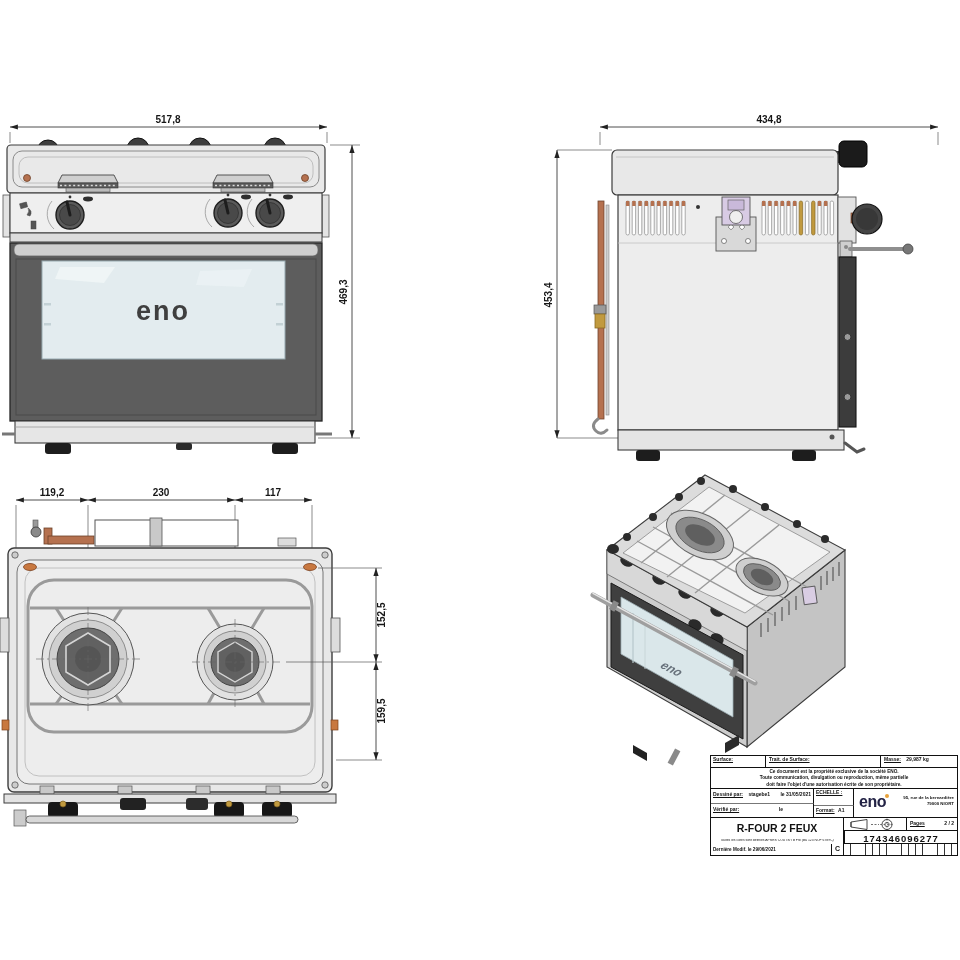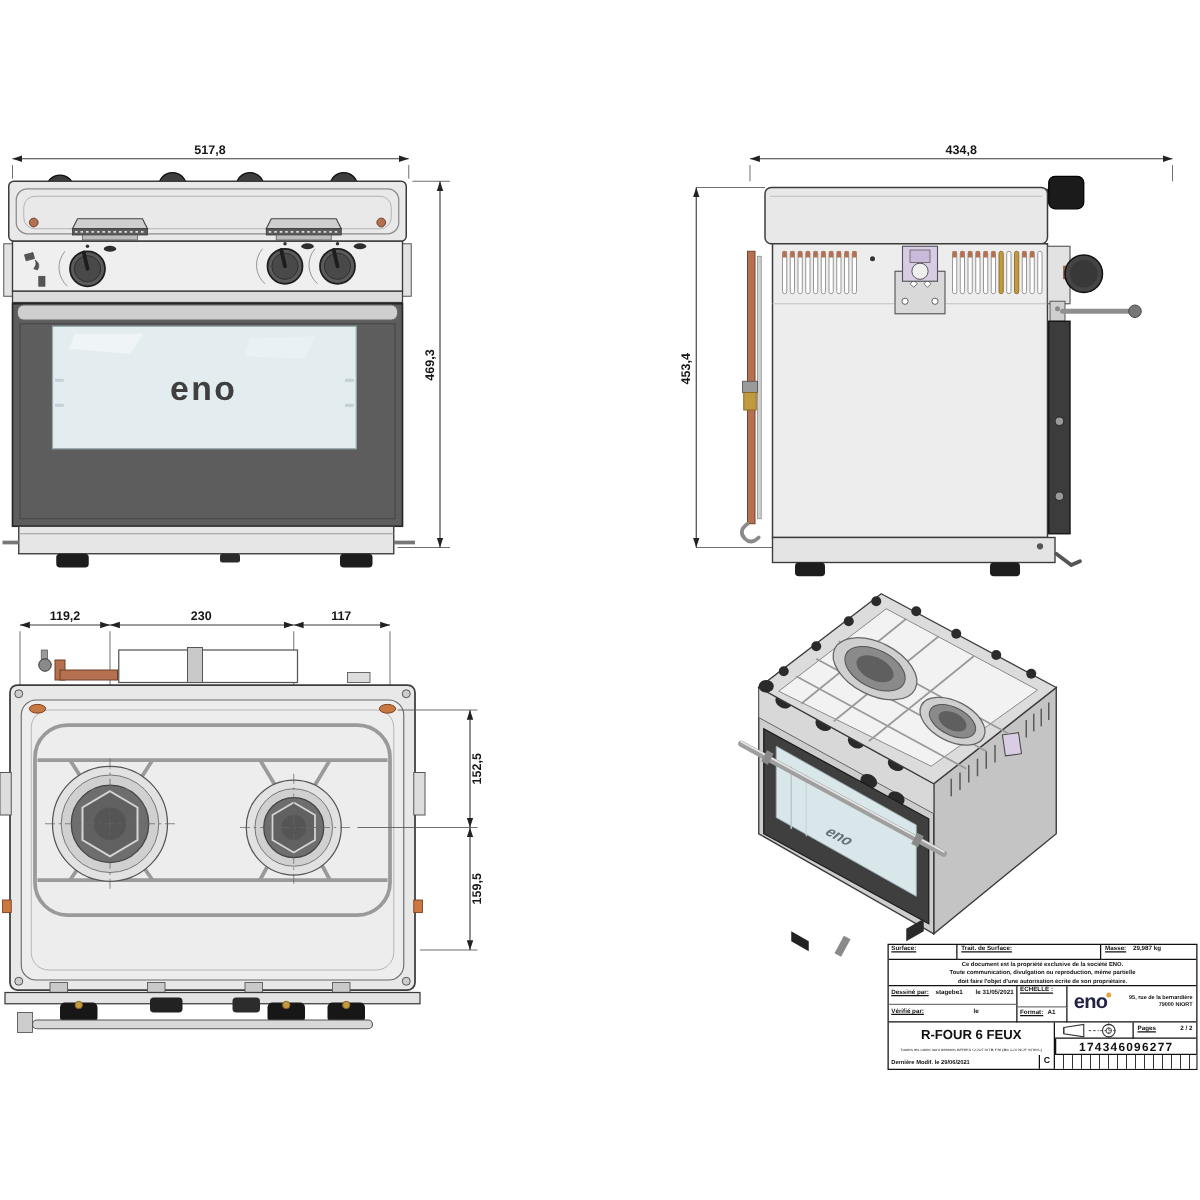--- a/index.html
+++ b/index.html
@@ -502,21 +502,21 @@
     <div class="cell" style="left:143px;top:33px;width:103px;height:29px;border-bottom:0.8px solid;">
       <div class="enologo" style="position:absolute;left:5px;top:4px;">
         <span>eno</span><span class="enodot"></span>
       </div>
       <div class="b" style="position:absolute;right:3px;top:6px;text-align:right;font-size:4.4px;line-height:6px;">
         <div>95, rue de la bernardière</div>
         <div>79000 NIORT</div>
       </div>
     </div>
     <div class="cell" style="left:0;top:62px;width:133px;height:26px;border-right:0.8px solid;">
-      <div id="tb-title-text" style="margin-top:4px;">R-FOUR 6 FEUX</div>
+      <div id="tb-title-text" style="margin-top:4px;">R-FOUR 2 FEUX</div>
       <div id="tb-foot" style="position:absolute;left:2px;right:2px;bottom:1px;">Toutes les cotes sont définies APRES COUTS/TB FM (Ba 123 NOF 6789C)</div>
     </div>
     <div class="cell" style="left:133px;top:62px;width:63px;height:13px;border-right:0.8px solid;border-bottom:0.8px solid;">
       <svg width="60" height="13" viewBox="0 0 60 13" style="position:absolute;left:1px;top:0;">
         <polygon points="6,4 22,1.5 22,11.5 6,9" fill="none" stroke="#333" stroke-width="0.9"></polygon>
         <line x1="6" y1="4" x2="6" y2="9" stroke="#333" stroke-width="0.9"></line>
         <line x1="26" y1="6.5" x2="34" y2="6.5" stroke="#333" stroke-width="0.7" stroke-dasharray="2,1.5"></line>
         <circle cx="42" cy="6.5" r="5" fill="none" stroke="#333" stroke-width="0.9"></circle>
         <circle cx="42" cy="6.5" r="2.2" fill="none" stroke="#333" stroke-width="0.7"></circle>
         <line x1="35" y1="6.5" x2="49" y2="6.5" stroke="#333" stroke-width="0.6" stroke-dasharray="2,1.5"></line>

